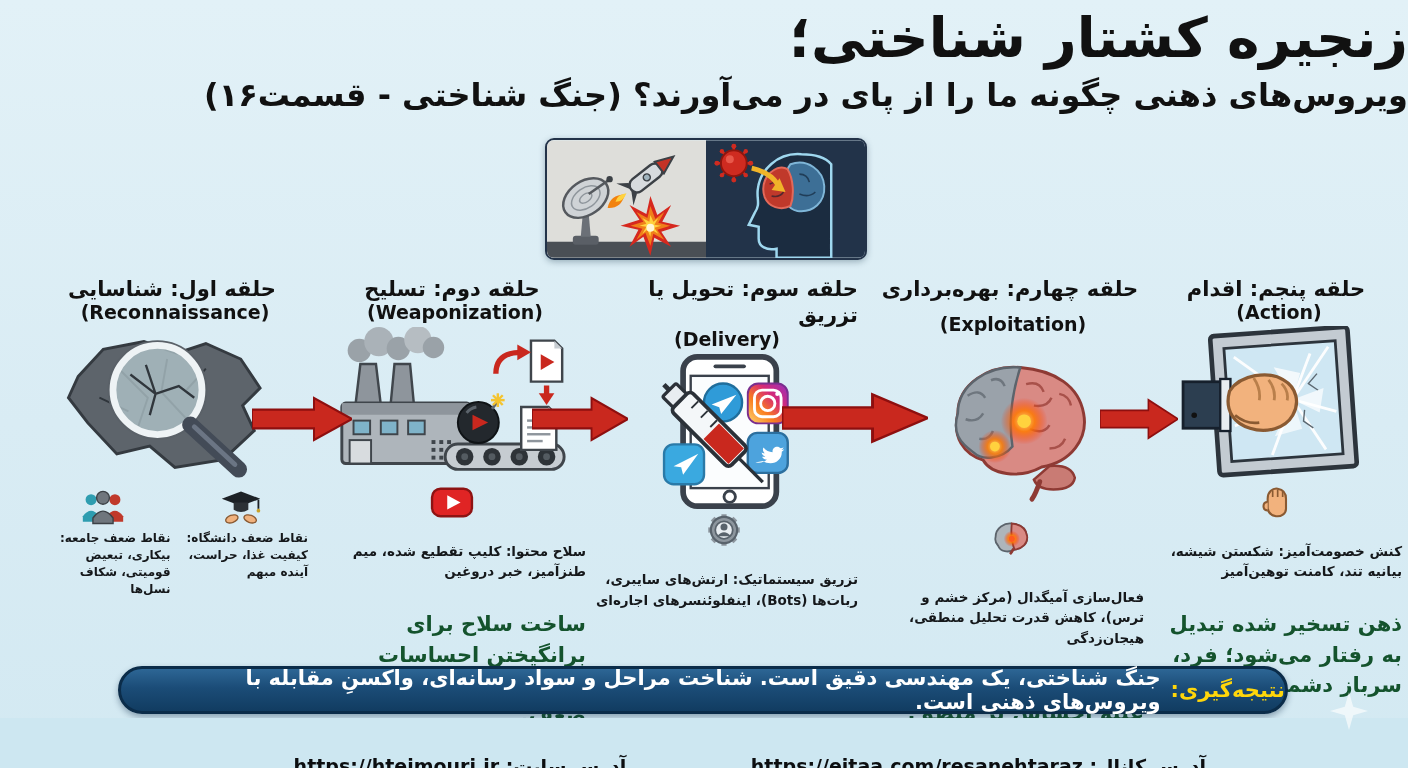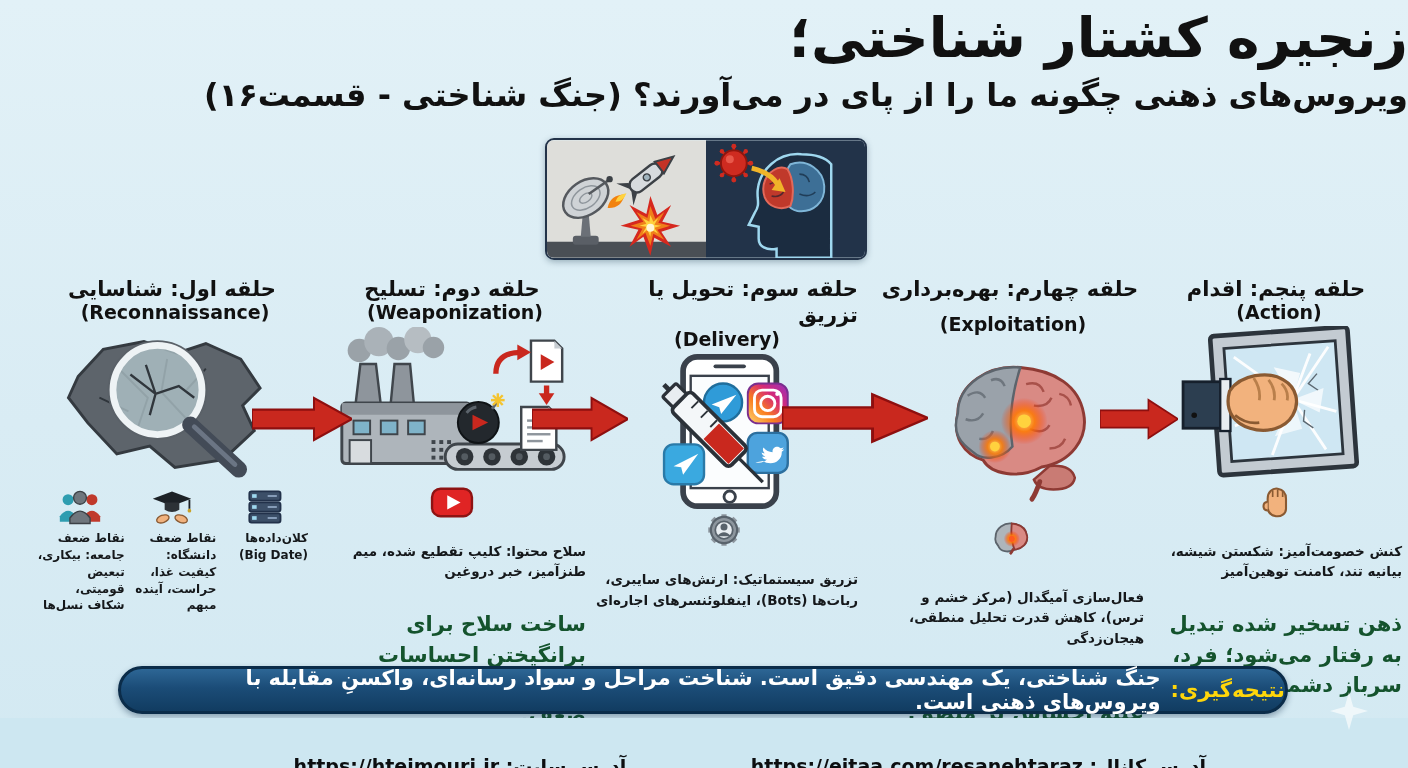--- a/index.html
+++ b/index.html
@@ -129,34 +129,20 @@
       <path d="M18,48 L44,20 L86,12 L120,24 L150,14 L186,30 L206,60 L188,78 L200,104 L168,134 L118,142 L92,120 L58,128 L28,96 L8,70 Z" fill="#5d646b" stroke="#343a40" stroke-width="3"></path>
       <path d="M60,40 L90,70 L80,100 M110,30 L104,64 L130,92 M150,40 L130,62 M40,70 L70,84" fill="none" stroke="#2f353b" stroke-width="2"></path>
       <circle cx="100" cy="62" r="50" fill="none" stroke="#5a6168" stroke-width="3"></circle>
       <circle cx="100" cy="62" r="46" fill="#b9cdd2" fill-opacity=".72" stroke="#eef3f5" stroke-width="7"></circle>
       <path d="M72,46 L98,66 L92,88 M98,66 L122,58 L138,70 M88,36 L98,66" fill="none" stroke="#30363c" stroke-width="2.4"></path>
       <line x1="134" y1="98" x2="184" y2="144" stroke="#434b57" stroke-width="17" stroke-linecap="round"></line>
       <line x1="138" y1="100" x2="180" y2="139" stroke="#6b7584" stroke-width="5" stroke-linecap="round"></line>
     </svg>
   </div>
   <div class="sub-grid">
-    <div class="sub">
-      <svg viewBox="0 0 48 40" width="44" height="40">
-        <rect x="8" y="3" width="34" height="10" rx="2.5" fill="#3c4f68" stroke="#22314a" stroke-width="2"></rect>
-        <rect x="8" y="15" width="34" height="10" rx="2.5" fill="#3c4f68" stroke="#22314a" stroke-width="2"></rect>
-        <rect x="8" y="27" width="34" height="10" rx="2.5" fill="#3c4f68" stroke="#22314a" stroke-width="2"></rect>
-        <rect x="11" y="6" width="5" height="4" fill="#9fd8ef"></rect>
-          <rect x="11" y="18" width="5" height="4" fill="#9fd8ef"></rect>
-        <rect x="11" y="30" width="5" height="4" fill="#9fd8ef"></rect>
-        <line x1="28" y1="8" x2="38" y2="8" stroke="#8ea4c0" stroke-width="2"></line>
-        <line x1="28" y1="20" x2="38" y2="20" stroke="#8ea4c0" stroke-width="2"></line>
-        <line x1="28" y1="32" x2="38" y2="32" stroke="#8ea4c0" stroke-width="2"></line>
-      </svg>
-      <div class="cap">کلان‌داده‌ها (Big Date)</div>
-    </div>
     <div class="sub">
       <svg viewBox="0 0 48 40" width="44" height="40">
         <ellipse cx="14" cy="33" rx="7" ry="4" fill="#f0b27e" stroke="#8a5a32" stroke-width="1.5" transform="rotate(-20 14 33)"></ellipse>
         <ellipse cx="34" cy="33" rx="7" ry="4" fill="#f0b27e" stroke="#8a5a32" stroke-width="1.5" transform="rotate(20 34 33)"></ellipse>
         <polygon points="24,3 45,11 24,19 3,11" fill="#1c2126"></polygon>
         <path d="M16,15 L16,23 q8,5 16,0 L32,15" fill="#2c3136"></path>
         <line x1="43" y1="12" x2="43" y2="22" stroke="#1c2126" stroke-width="2"></line>
         <circle cx="43" cy="24" r="2" fill="#c9a227"></circle>
       </svg>
       <div class="cap">نقاط ضعف دانشگاه: کیفیت غذا، حراست، آینده مبهم</div>

